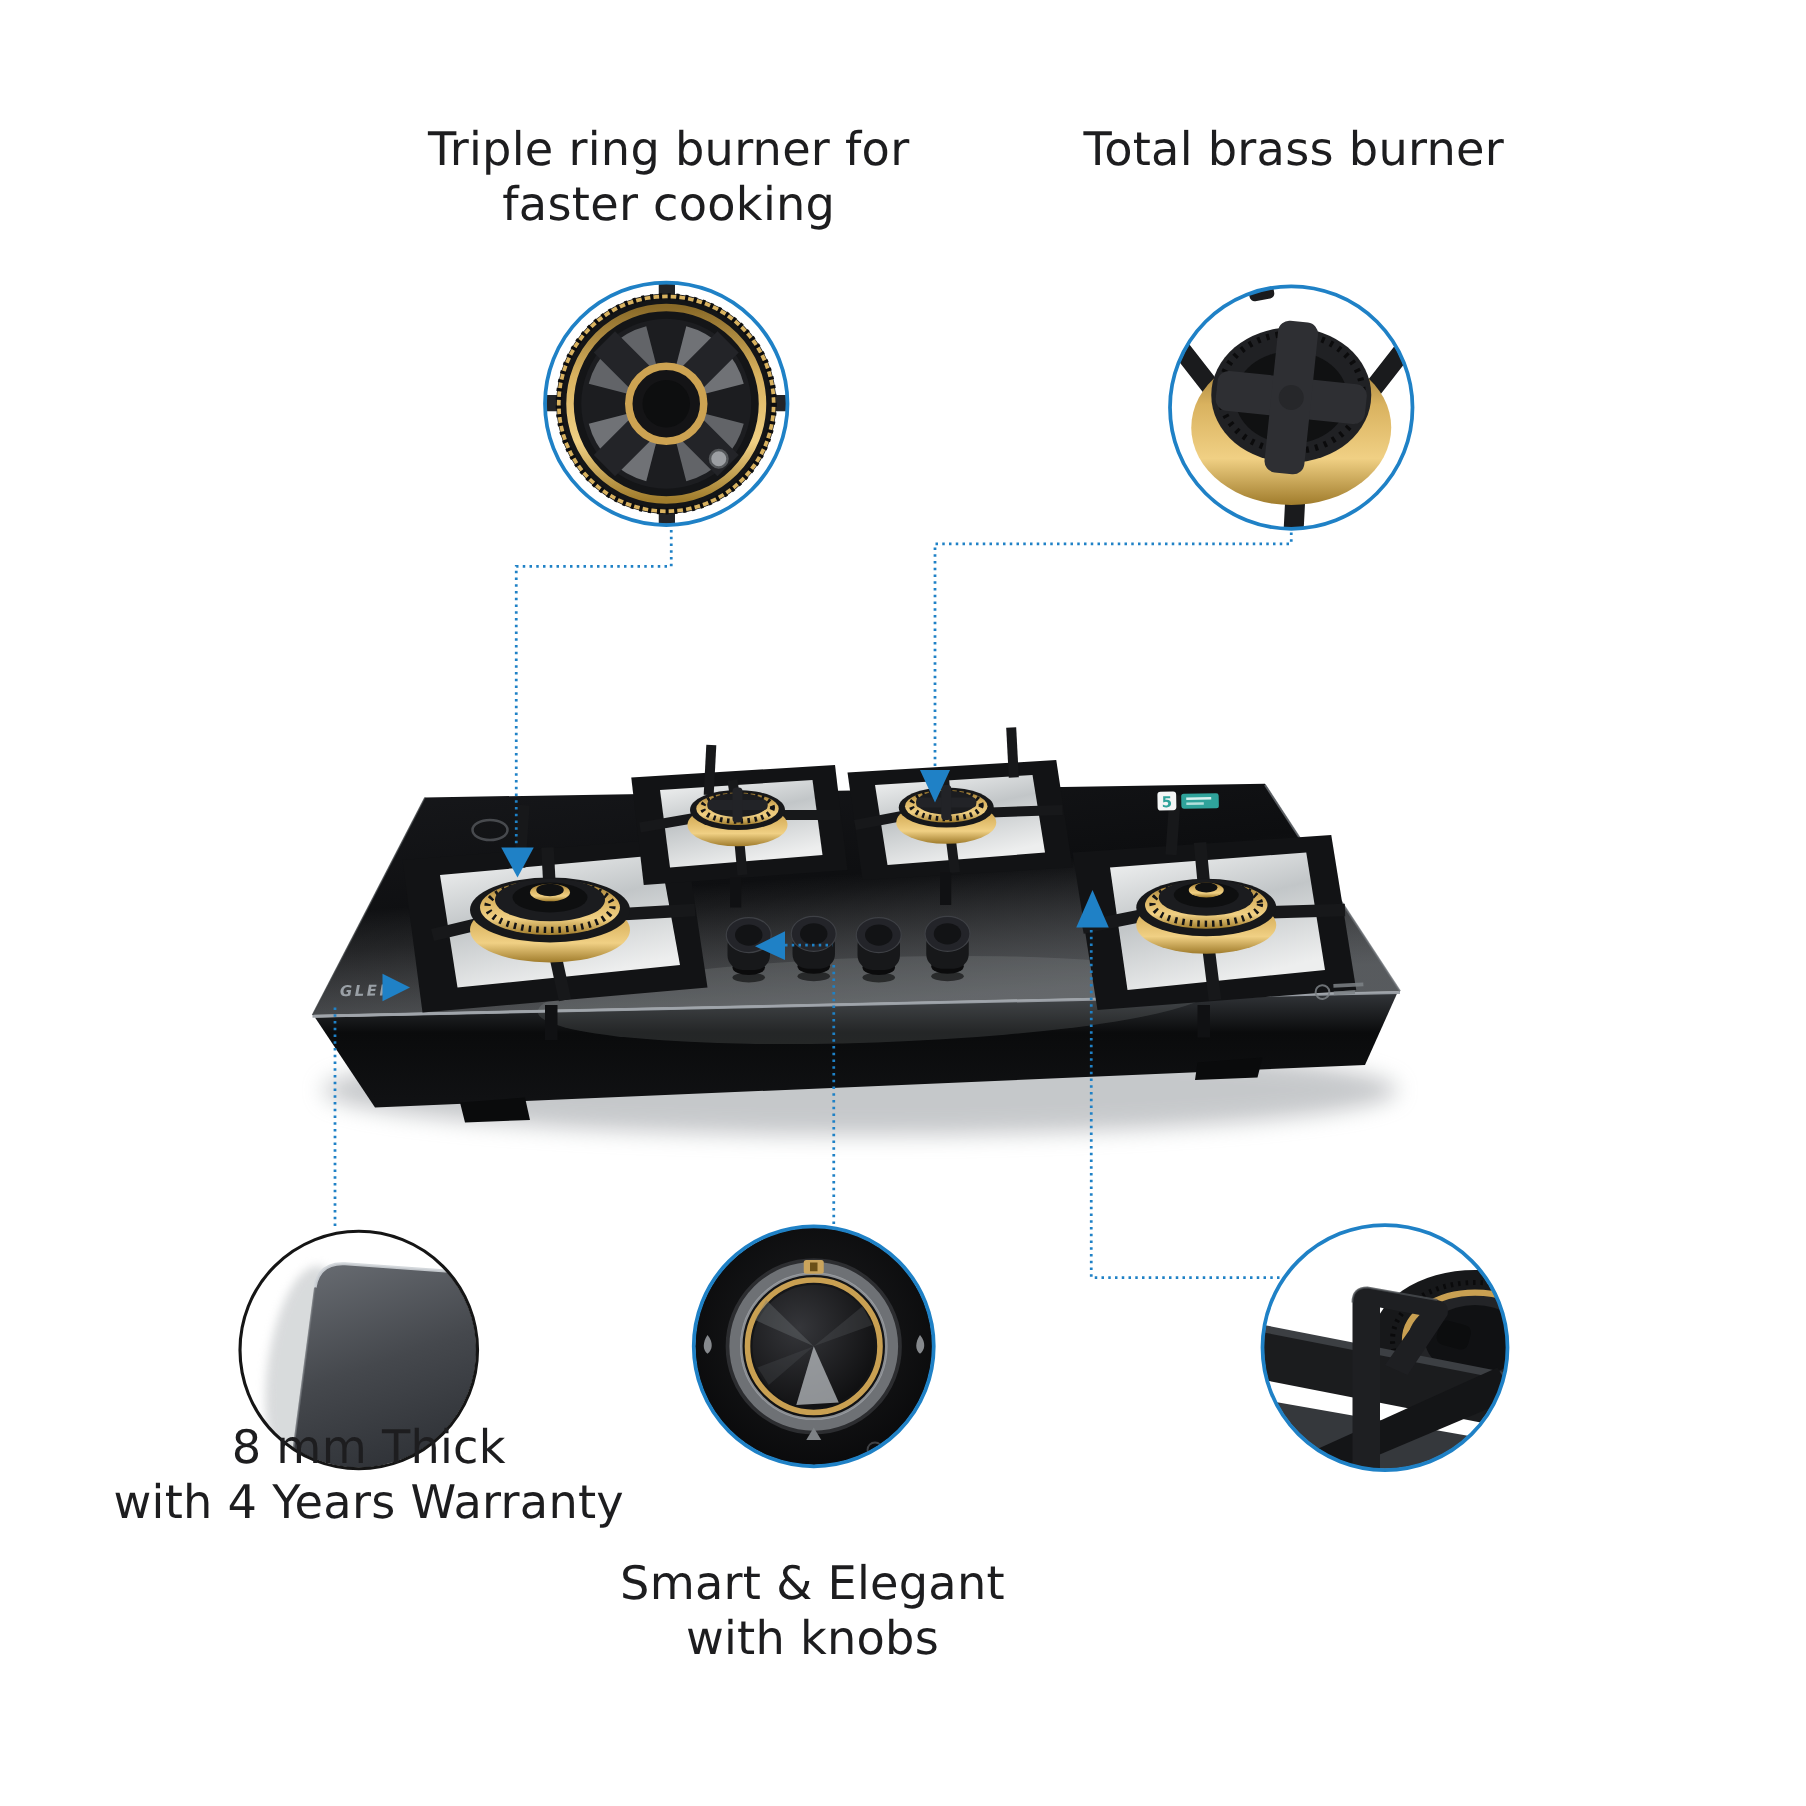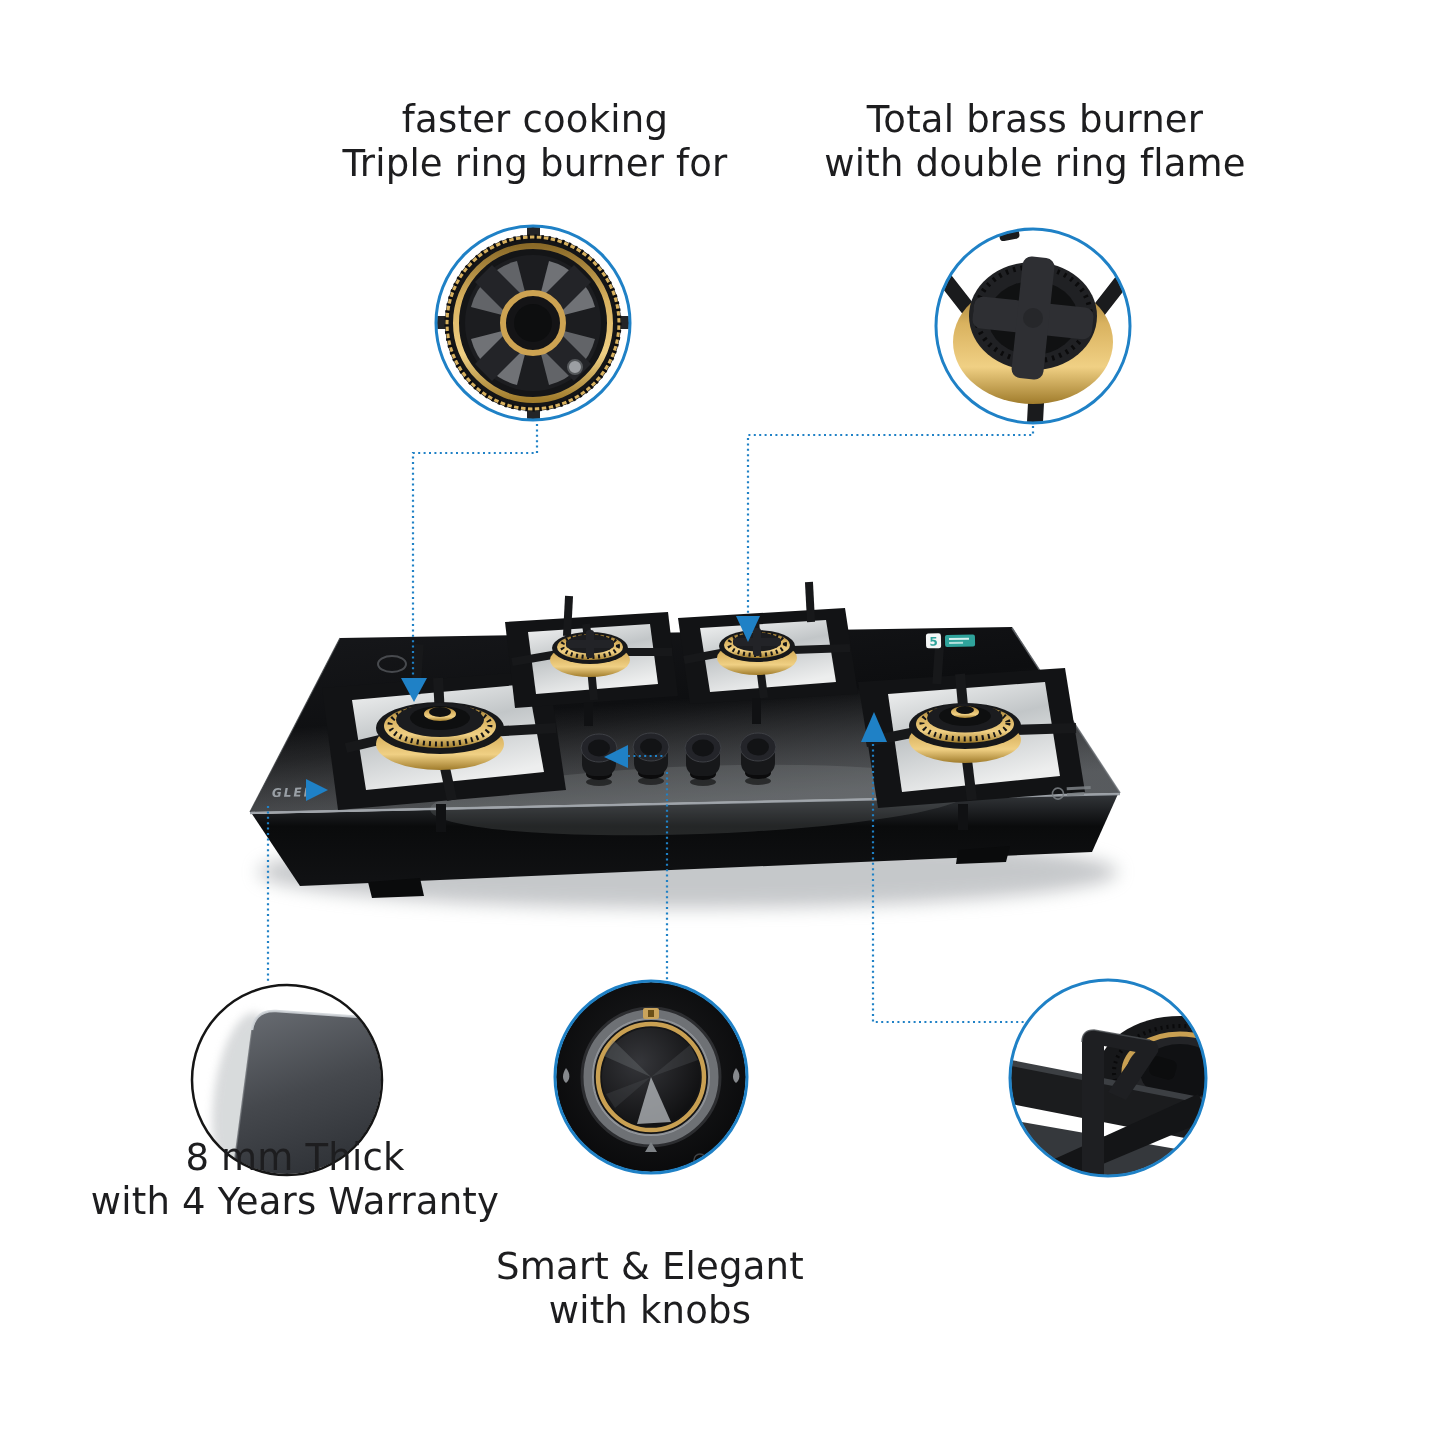--- a/index.html
+++ b/index.html
@@ -331,26 +331,25 @@
       <polygon points="1011,1120 1205,1154 1205,1182 1011,1182" fill="#35383c"></polygon>
       <polygon points="1030,1170 1198,1094 1212,1118 1046,1188" fill="#141517"></polygon>
       <path d="M1082,1182 L1082,1042 Q1082,1030 1094,1030 L1150,1040 Q1160,1042 1158,1052 L1126,1100 L1108,1092 L1136,1052 L1104,1046 L1104,1182 Z" fill="#1e1f22"></path>
       <path d="M1082,1042 Q1082,1030 1094,1030 L1150,1040" fill="none" stroke="#4a4d51" stroke-width="1.5" opacity="0.8"></path>
     </g>
     <circle class="ringB" cx="1108" cy="1078" r="98"></circle>
   </g>
 </svg>
 
   <div class="cap" style="left:260px;top:98px;width:550px">
+    <div>Triple ring burner for</div>
     <div>faster cooking</div>
-    <div>Triple ring burner for</div>
   </div>
   <div class="cap" style="left:760px;top:98px;width:550px">
     <div>Total brass burner</div>
-    <div>with double ring flame</div>
   </div>
   <div class="cap" style="left:20px;top:1136px;width:550px">
     <div>8 mm Thick</div>
     <div>with 4 Years Warranty</div>
   </div>
   <div class="cap" style="left:375px;top:1245px;width:550px">
     <div>Smart &amp; Elegant</div>
     <div>with knobs</div>
   </div>
 </div>

